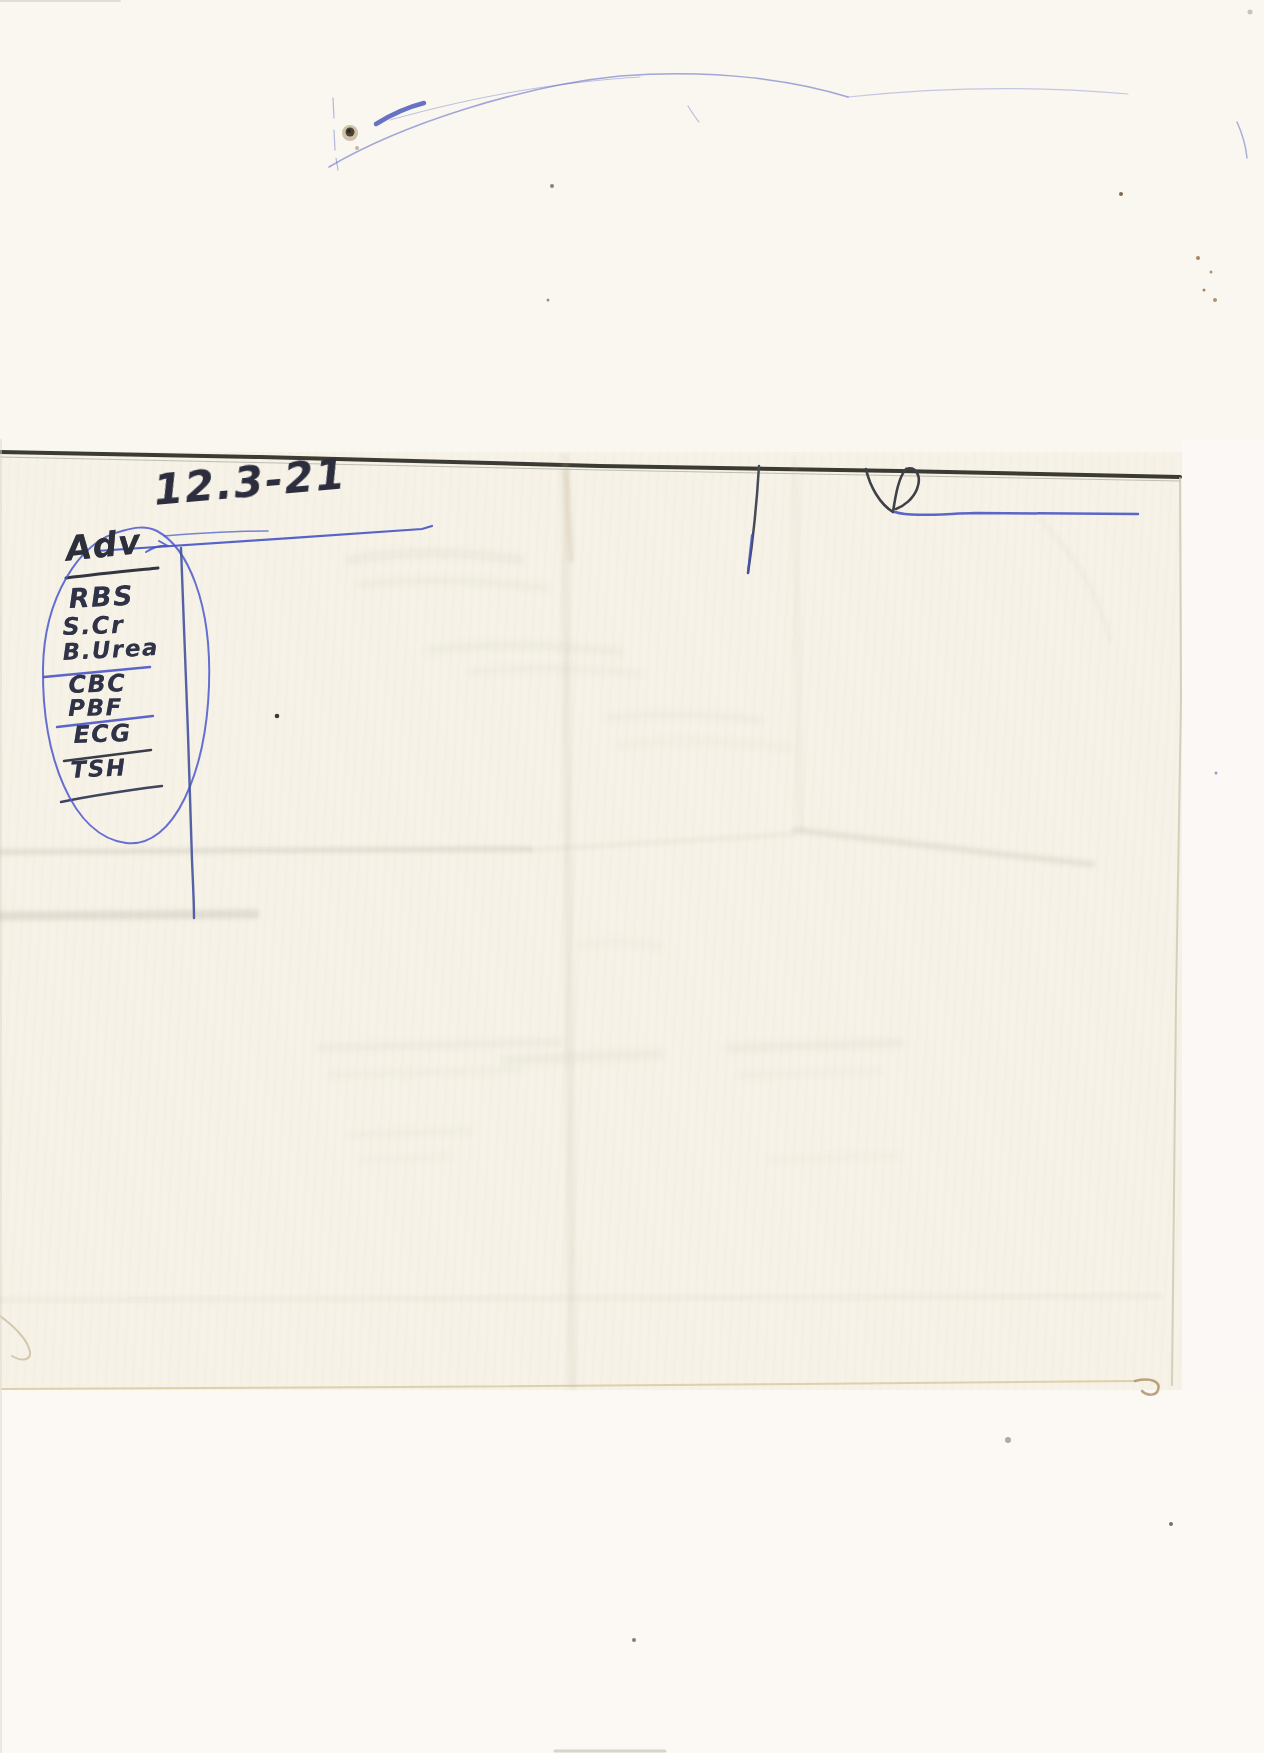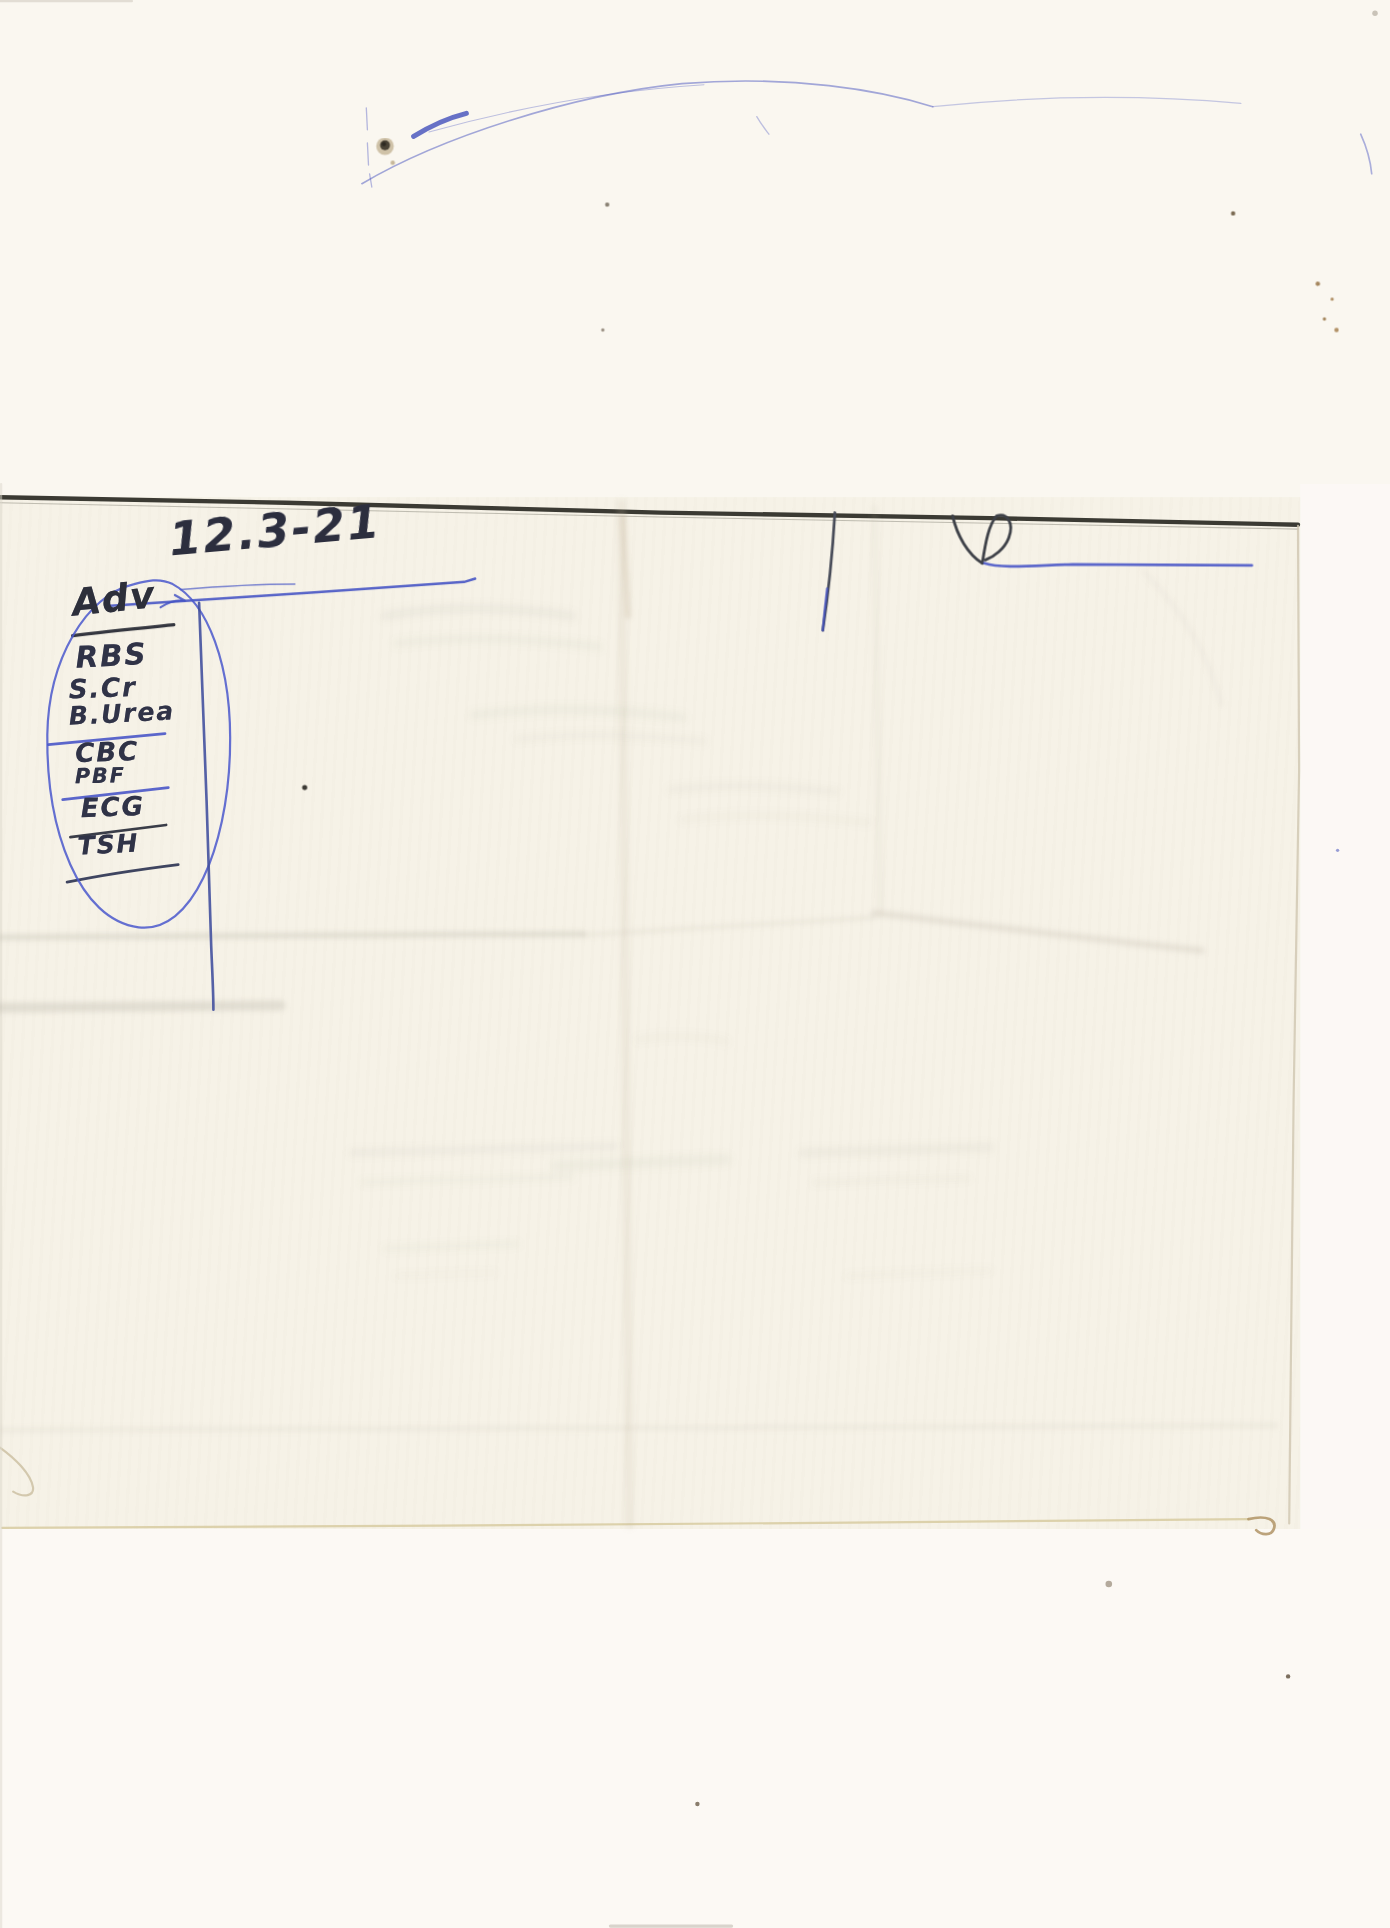--- a/index.html
+++ b/index.html
@@ -140,16 +140,16 @@
   </svg>
 
   <span class="hw date" style="left:152px;top:470px;font-size:42px;--rot:-5deg">12.3-21</span>
 
   <span class="hw head" style="left:64px;top:532px;font-size:34px;--rot:-6deg">Adv</span>
 
   <span class="hw item" style="left:68px;top:585px;font-size:27px;--rot:-3deg">RBS</span>
   <span class="hw item" style="left:62px;top:615px;font-size:24px;--rot:-2deg">S.Cr</span>
   <span class="hw item" style="left:62px;top:641px;font-size:23px;--rot:-3deg">B.Urea</span>
   <span class="hw item" style="left:68px;top:673px;font-size:24px;--rot:-2deg">CBC</span>
-  <span class="hw item" style="left:68px;top:697px;font-size:19px;--rot:-1deg">PBF</span>
+  <span class="hw item" style="left:68px;top:697px;font-size:23px;--rot:-1deg">PBF</span>
   <span class="hw item" style="left:73px;top:723px;font-size:24px;--rot:-2deg">ECG</span>
   <span class="hw item" style="left:70px;top:759px;font-size:23px;--rot:-3deg">TSH</span>
 </div>
 
 </body></html>

